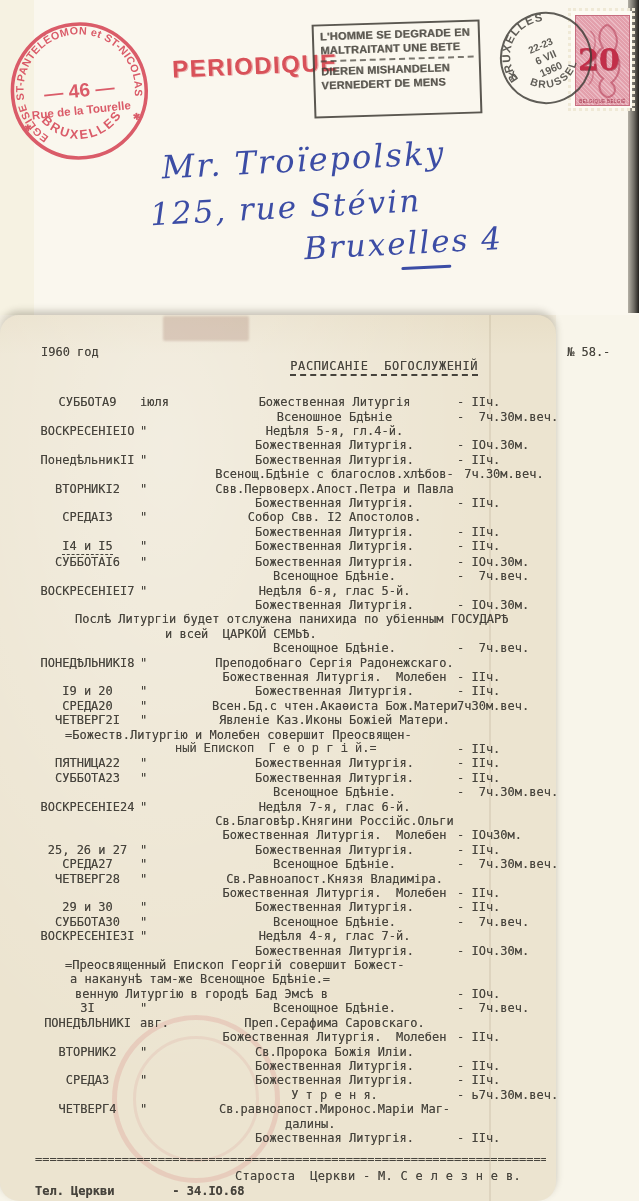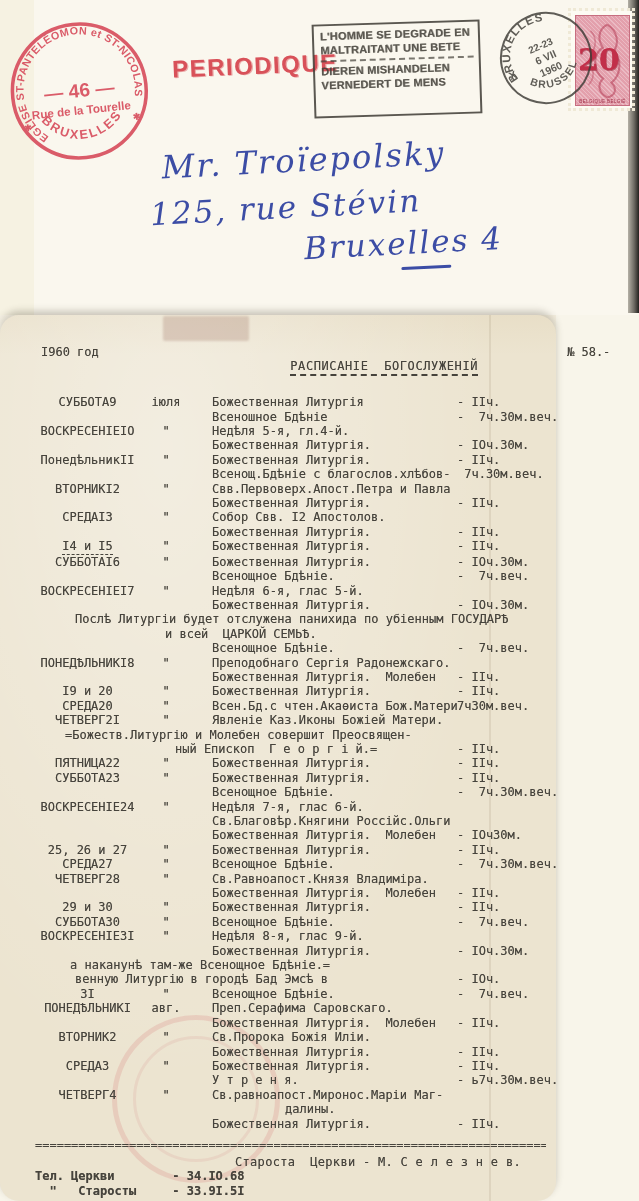--- a/index.html
+++ b/index.html
@@ -81,22 +81,22 @@
     grid-template-columns:105px 52px 265px auto;margin-bottom:7px;}
   .doc-year{padding-left:6px;white-space:pre;}
   .doc-title{grid-column:3;padding-left:20px;letter-spacing:.6px;white-space:pre;}
   .doc-title span{border-bottom:2px dashed #46433c;padding-bottom:1px;}
   .doc-number{position:absolute;left:532px;top:0;white-space:pre;}
 
   .r{display:grid;grid-template-columns:105px 52px 265px auto;white-space:pre;}
   .c-dn{display:flex;justify-content:center;}
   .c-num{text-align:right;}
   .c-num.u{border-bottom:1.5px dashed #46433c;}
-  .c-unit{text-align:center;}
-  .c-svc{padding-left:20px;}
+  .c-unit{}
+  .c-svc{padding-left:20px;text-align:center;}
   .c-time{white-space:pre;}
   .note{grid-column:1/4;}
 
   .sep{margin-top:7px;letter-spacing:0;white-space:nowrap;overflow:hidden;
     font-size:12px;line-height:14px;}
   .warden{padding-left:175px;margin-top:3px;white-space:pre;letter-spacing:.3px;text-align:center;}
   .tel{white-space:pre;line-height:15px;font-weight:bold;}
 </style>
 </head>
 <body>
@@ -201,35 +201,36 @@
           <div class="r"><div class="c-dn"><span></span><span class="c-num"></span></div><div class="c-unit"></div><div class="c-svc">Божественная Литургія.</div><div class="c-time">- IОч.30м.</div></div>
           <div class="r"><div class="note" style="padding-left: 40px;">Послѣ Литургіи будет отслужена панихида по убіенным ГОСУДАРѢ</div><div class="c-time"></div></div>
           <div class="r"><div class="note" style="padding-left: 130px;">и всей  ЦАРКОЙ СЕМЬѢ.</div><div class="c-time"></div></div>
           <div class="r"><div class="c-dn"><span></span><span class="c-num"></span></div><div class="c-unit"></div><div class="c-svc">Всенощное Бдѣніе.</div><div class="c-time">-  7ч.веч.</div></div>
           <div class="r"><div class="c-dn"><span>ПОНЕДѢЛЬНИК</span><span class="c-num">I8</span></div><div class="c-unit">"</div><div class="c-svc">Преподобнаго Сергія Радонежскаго.</div><div class="c-time"></div></div>
           <div class="r"><div class="c-dn"><span></span><span class="c-num"></span></div><div class="c-unit"></div><div class="c-svc">Божественная Литургія.  Молебен</div><div class="c-time">- IIч.</div></div>
           <div class="r"><div class="c-dn"><span></span><span class="c-num">I9 и 20</span></div><div class="c-unit">"</div><div class="c-svc">Божественная Литургія.</div><div class="c-time">- IIч.</div></div>
           <div class="r"><div class="c-dn"><span>СРЕДА</span><span class="c-num">20</span></div><div class="c-unit">"</div><div class="c-svc">Всен.Бд.с чтен.Акаѳиста Бож.Матери</div><div class="c-time">7ч30м.веч.</div></div>
           <div class="r"><div class="c-dn"><span>ЧЕТВЕРГ</span><span class="c-num">2I</span></div><div class="c-unit">"</div><div class="c-svc">Явленіе Каз.Иконы Божіей Матери.</div><div class="c-time"></div></div>
           <div class="r"><div class="note" style="padding-left: 30px;">=Божеств.Литургію и Молебен совершит Преосвящен-</div><div class="c-time"></div></div>
-          <div class="r"><div class="note" style="padding-left: 140px;">ный Епископ  Г е о р г і й.=</div><div class="c-time">- IIч.</div></div>
+          <div class="r"><div class="note" style="padding-left: 140px; font-family: Liberation Mono, monospace;">ный Епископ  Г е о р г і й.=</div><div class="c-time">- IIч.</div></div>
           <div class="r"><div class="c-dn"><span>ПЯТНИЦА</span><span class="c-num">22</span></div><div class="c-unit">"</div><div class="c-svc">Божественная Литургія.</div><div class="c-time">- IIч.</div></div>
           <div class="r"><div class="c-dn"><span>СУББОТА</span><span class="c-num">23</span></div><div class="c-unit">"</div><div class="c-svc">Божественная Литургія.</div><div class="c-time">- IIч.</div></div>
           <div class="r"><div class="c-dn"><span></span><span class="c-num"></span></div><div class="c-unit"></div><div class="c-svc">Всенощное Бдѣніе.</div><div class="c-time">-  7ч.30м.веч.</div></div>
           <div class="r"><div class="c-dn"><span>ВОСКРЕСЕНІЕ</span><span class="c-num">24</span></div><div class="c-unit">"</div><div class="c-svc">Недѣля 7-я, глас 6-й.</div><div class="c-time"></div></div>
           <div class="r"><div class="c-dn"><span></span><span class="c-num"></span></div><div class="c-unit"></div><div class="c-svc">Св.Благовѣр.Княгини Россійс.Ольги</div><div class="c-time"></div></div>
           <div class="r"><div class="c-dn"><span></span><span class="c-num"></span></div><div class="c-unit"></div><div class="c-svc">Божественная Литургія.  Молебен</div><div class="c-time">- IОч30м.</div></div>
           <div class="r"><div class="c-dn"><span></span><span class="c-num">25, 26 и 27</span></div><div class="c-unit">"</div><div class="c-svc">Божественная Литургія.</div><div class="c-time">- IIч.</div></div>
           <div class="r"><div class="c-dn"><span>СРЕДА</span><span class="c-num">27</span></div><div class="c-unit">"</div><div class="c-svc">Всенощное Бдѣніе.</div><div class="c-time">-  7ч.30м.веч.</div></div>
           <div class="r"><div class="c-dn"><span>ЧЕТВЕРГ</span><span class="c-num">28</span></div><div class="c-unit">"</div><div class="c-svc">Св.Равноапост.Князя Владиміра.</div><div class="c-time"></div></div>
           <div class="r"><div class="c-dn"><span></span><span class="c-num"></span></div><div class="c-unit"></div><div class="c-svc">Божественная Литургія.  Молебен</div><div class="c-time">- IIч.</div></div>
           <div class="r"><div class="c-dn"><span></span><span class="c-num">29 и 30</span></div><div class="c-unit">"</div><div class="c-svc">Божественная Литургія.</div><div class="c-time">- IIч.</div></div>
           <div class="r"><div class="c-dn"><span>СУББОТА</span><span class="c-num">30</span></div><div class="c-unit">"</div><div class="c-svc">Всенощное Бдѣніе.</div><div class="c-time">-  7ч.веч.</div></div>
-          <div class="r"><div class="c-dn"><span>ВОСКРЕСЕНІЕ</span><span class="c-num">3I</span></div><div class="c-unit">"</div><div class="c-svc">Недѣля 8-я, глас 9-й.</div><div class="c-time"></div></div>
+          <div class="r"><div class="c-dn"><span>ВОСКРЕСЕНІЕ</span><span class="c-num">3I</span></div><div class="c-unit">"</div><div class="c-svc">Недѣля 4-я, глас 7-й.</div><div class="c-time"></div></div>
           <div class="r"><div class="c-dn"><span></span><span class="c-num"></span></div><div class="c-unit"></div><div class="c-svc">Божественная Литургія.</div><div class="c-time">- IОч.30м.</div></div>
+          <div class="r"><div class="note" style="padding-left: 30px;">=Преосвященный Епископ Георгій совершит Божест-</div><div class="c-time"></div></div>
           <div class="r"><div class="note" style="padding-left: 35px;">а наканунѣ там-же Всенощное Бдѣніе.=</div><div class="c-time"></div></div>
           <div class="r"><div class="note" style="padding-left: 40px;">венную Литургію в городѣ Бад Эмсѣ в</div><div class="c-time">- IОч.</div></div>
           <div class="r"><div class="c-dn"><span></span><span class="c-num">3I</span></div><div class="c-unit">"</div><div class="c-svc">Всенощное Бдѣніе.</div><div class="c-time">-  7ч.веч.</div></div>
           <div class="r"><div class="c-dn"><span>ПОНЕДѢЛЬНИК</span><span class="c-num">I</span></div><div class="c-unit">авг.</div><div class="c-svc">Преп.Серафима Саровскаго.</div><div class="c-time"></div></div>
           <div class="r"><div class="c-dn"><span></span><span class="c-num"></span></div><div class="c-unit"></div><div class="c-svc">Божественная Литургія.  Молебен</div><div class="c-time">- IIч.</div></div>
           <div class="r"><div class="c-dn"><span>ВТОРНИК</span><span class="c-num">2</span></div><div class="c-unit">"</div><div class="c-svc">Св.Пророка Божія Иліи.</div><div class="c-time"></div></div>
           <div class="r"><div class="c-dn"><span></span><span class="c-num"></span></div><div class="c-unit"></div><div class="c-svc">Божественная Литургія.</div><div class="c-time">- IIч.</div></div>
           <div class="r"><div class="c-dn"><span>СРЕДА</span><span class="c-num">3</span></div><div class="c-unit">"</div><div class="c-svc">Божественная Литургія.</div><div class="c-time">- IIч.</div></div>
           <div class="r"><div class="c-dn"><span></span><span class="c-num"></span></div><div class="c-unit"></div><div class="c-svc">У т р е н я.</div><div class="c-time">- ь7ч.30м.веч.</div></div>
           <div class="r"><div class="c-dn"><span>ЧЕТВЕРГ</span><span class="c-num">4</span></div><div class="c-unit">"</div><div class="c-svc">Св.равноапост.Миронос.Маріи Маг-</div><div class="c-time"></div></div>

